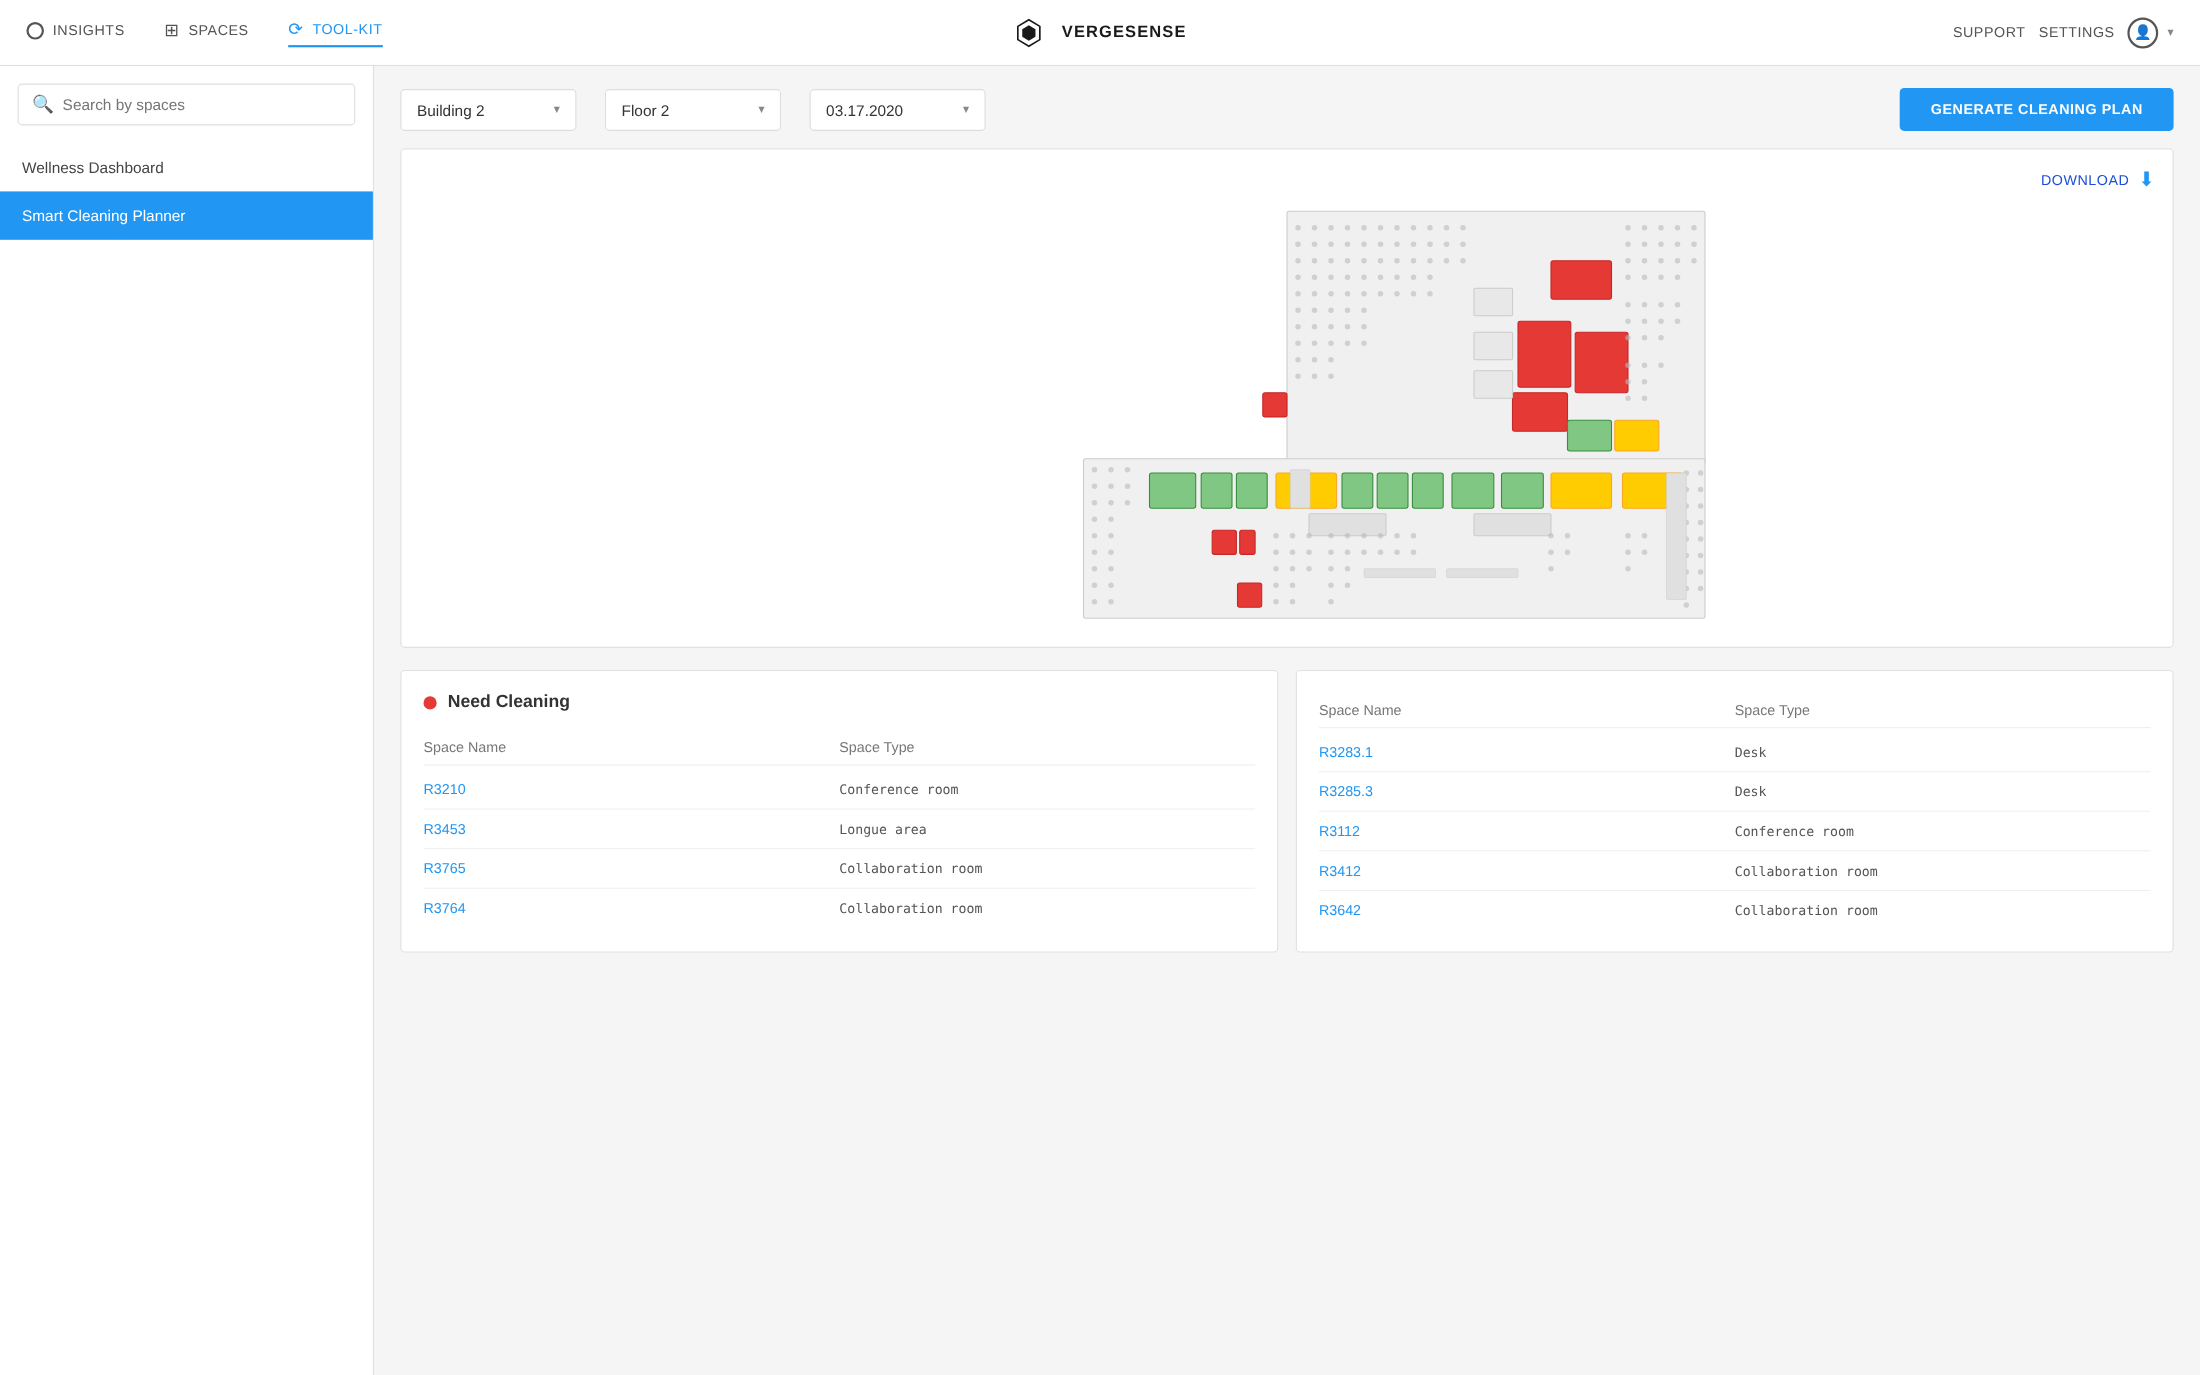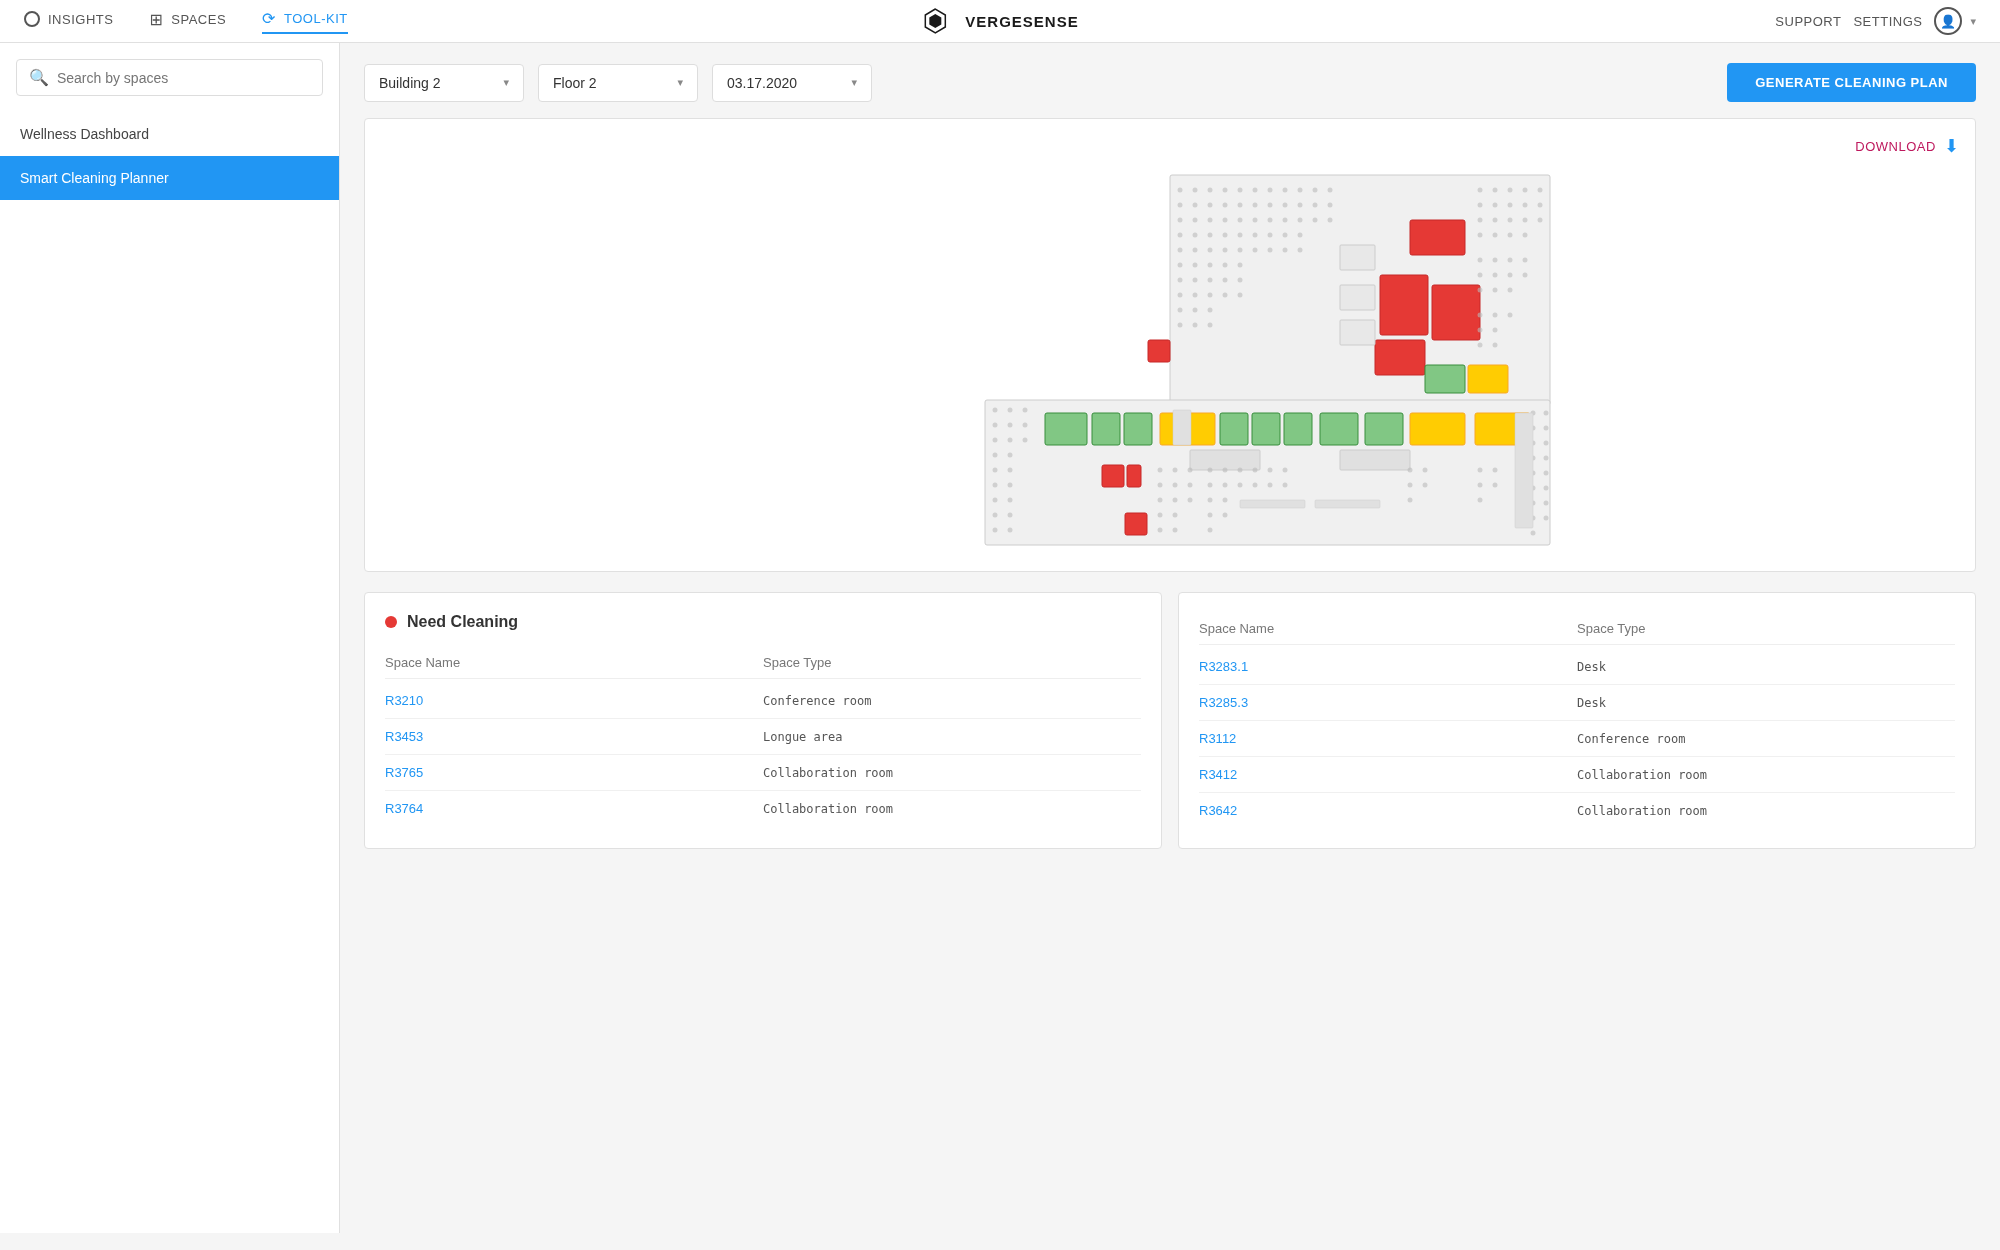--- a/index.html
+++ b/index.html
@@ -4,21 +4,21 @@
   <style>
     * { box-sizing: border-box; margin: 0; padding: 0; }
     body { font-family: -apple-system, BlinkMacSystemFont, 'Segoe UI', sans-serif; background: #f5f5f5; color: #333; font-size: 14px; }
 
     
     .top-nav {
       background: #fff;
       border-bottom: 1px solid #e0e0e0;
       display: flex;
       align-items: center;
-      height: 43px;
+      height: 60px;
       padding: 0 24px;
       position: relative;
     }
     .nav-left { display: flex; align-items: center; gap: 36px; }
     .nav-item {
       display: flex; align-items: center; gap: 8px;
       font-size: 13px; font-weight: 500; color: #555; cursor: pointer;
       padding-bottom: 4px;
       text-transform: uppercase; letter-spacing: 0.5px;
     }
@@ -48,21 +48,21 @@
     .sidebar-menu-item {
       padding: 14px 20px; cursor: pointer; font-size: 14px; color: #444;
     }
     .sidebar-menu-item.active { background: #2196f3; color: #fff; font-weight: 500; }
 
     
     .main { flex: 1; padding: 20px 24px; overflow-y: auto; background: #f5f5f5; }
 
     
     .controls-row {
-      display: flex; align-items: center; gap: 14px; margin-bottom: 16px;
+      display: flex; align-items: center; gap: 26px; margin-bottom: 16px;
     }
     .dropdown-select {
       display: flex; align-items: center; justify-content: space-between;
       border: 1px solid #ddd; border-radius: 4px; background: #fff;
       padding: 10px 14px; cursor: pointer; min-width: 160px; font-size: 14px; color: #333;
     }
     .generate-btn {
       background: #2196f3; color: #fff; border: none; border-radius: 4px;
       padding: 12px 28px; font-size: 13px; font-weight: 600; cursor: pointer;
       letter-spacing: 0.5px; text-transform: uppercase; margin-left: auto;
@@ -70,21 +70,21 @@
 
     
     .floor-plan-panel {
       background: #fff; border: 1px solid #e0e0e0; border-radius: 4px;
       margin-bottom: 20px; padding: 16px; position: relative;
     }
     .download-bar {
       display: flex; justify-content: flex-end; align-items: center;
       gap: 8px; margin-bottom: 8px;
     }
-    .download-label { color: #be185d; font-size: 13px; font-weight: 500; cursor: pointer; letter-spacing: 0.5px; text-transform: uppercase; }
+    .download-label { color: #1d4ed8; font-size: 13px; font-weight: 500; cursor: pointer; letter-spacing: 0.5px; text-transform: uppercase; }
     .floor-plan-svg { display: block; margin: 0 auto; }
 
     
     .tables-row { display: flex; gap: 16px; }
     .cleaning-table { flex: 1; background: #fff; border: 1px solid #e0e0e0; border-radius: 4px; padding: 20px; }
     .table-title { display: flex; align-items: center; gap: 10px; font-size: 16px; font-weight: 600; margin-bottom: 16px; }
     .dot { width: 12px; height: 12px; border-radius: 50%; display: inline-block; }
     .dot-red { background: #e53935; }
     .dot-green { background: #43a047; }
     .col-headers { display: flex; padding: 8px 0; border-bottom: 1px solid #eee; margin-bottom: 4px; }

